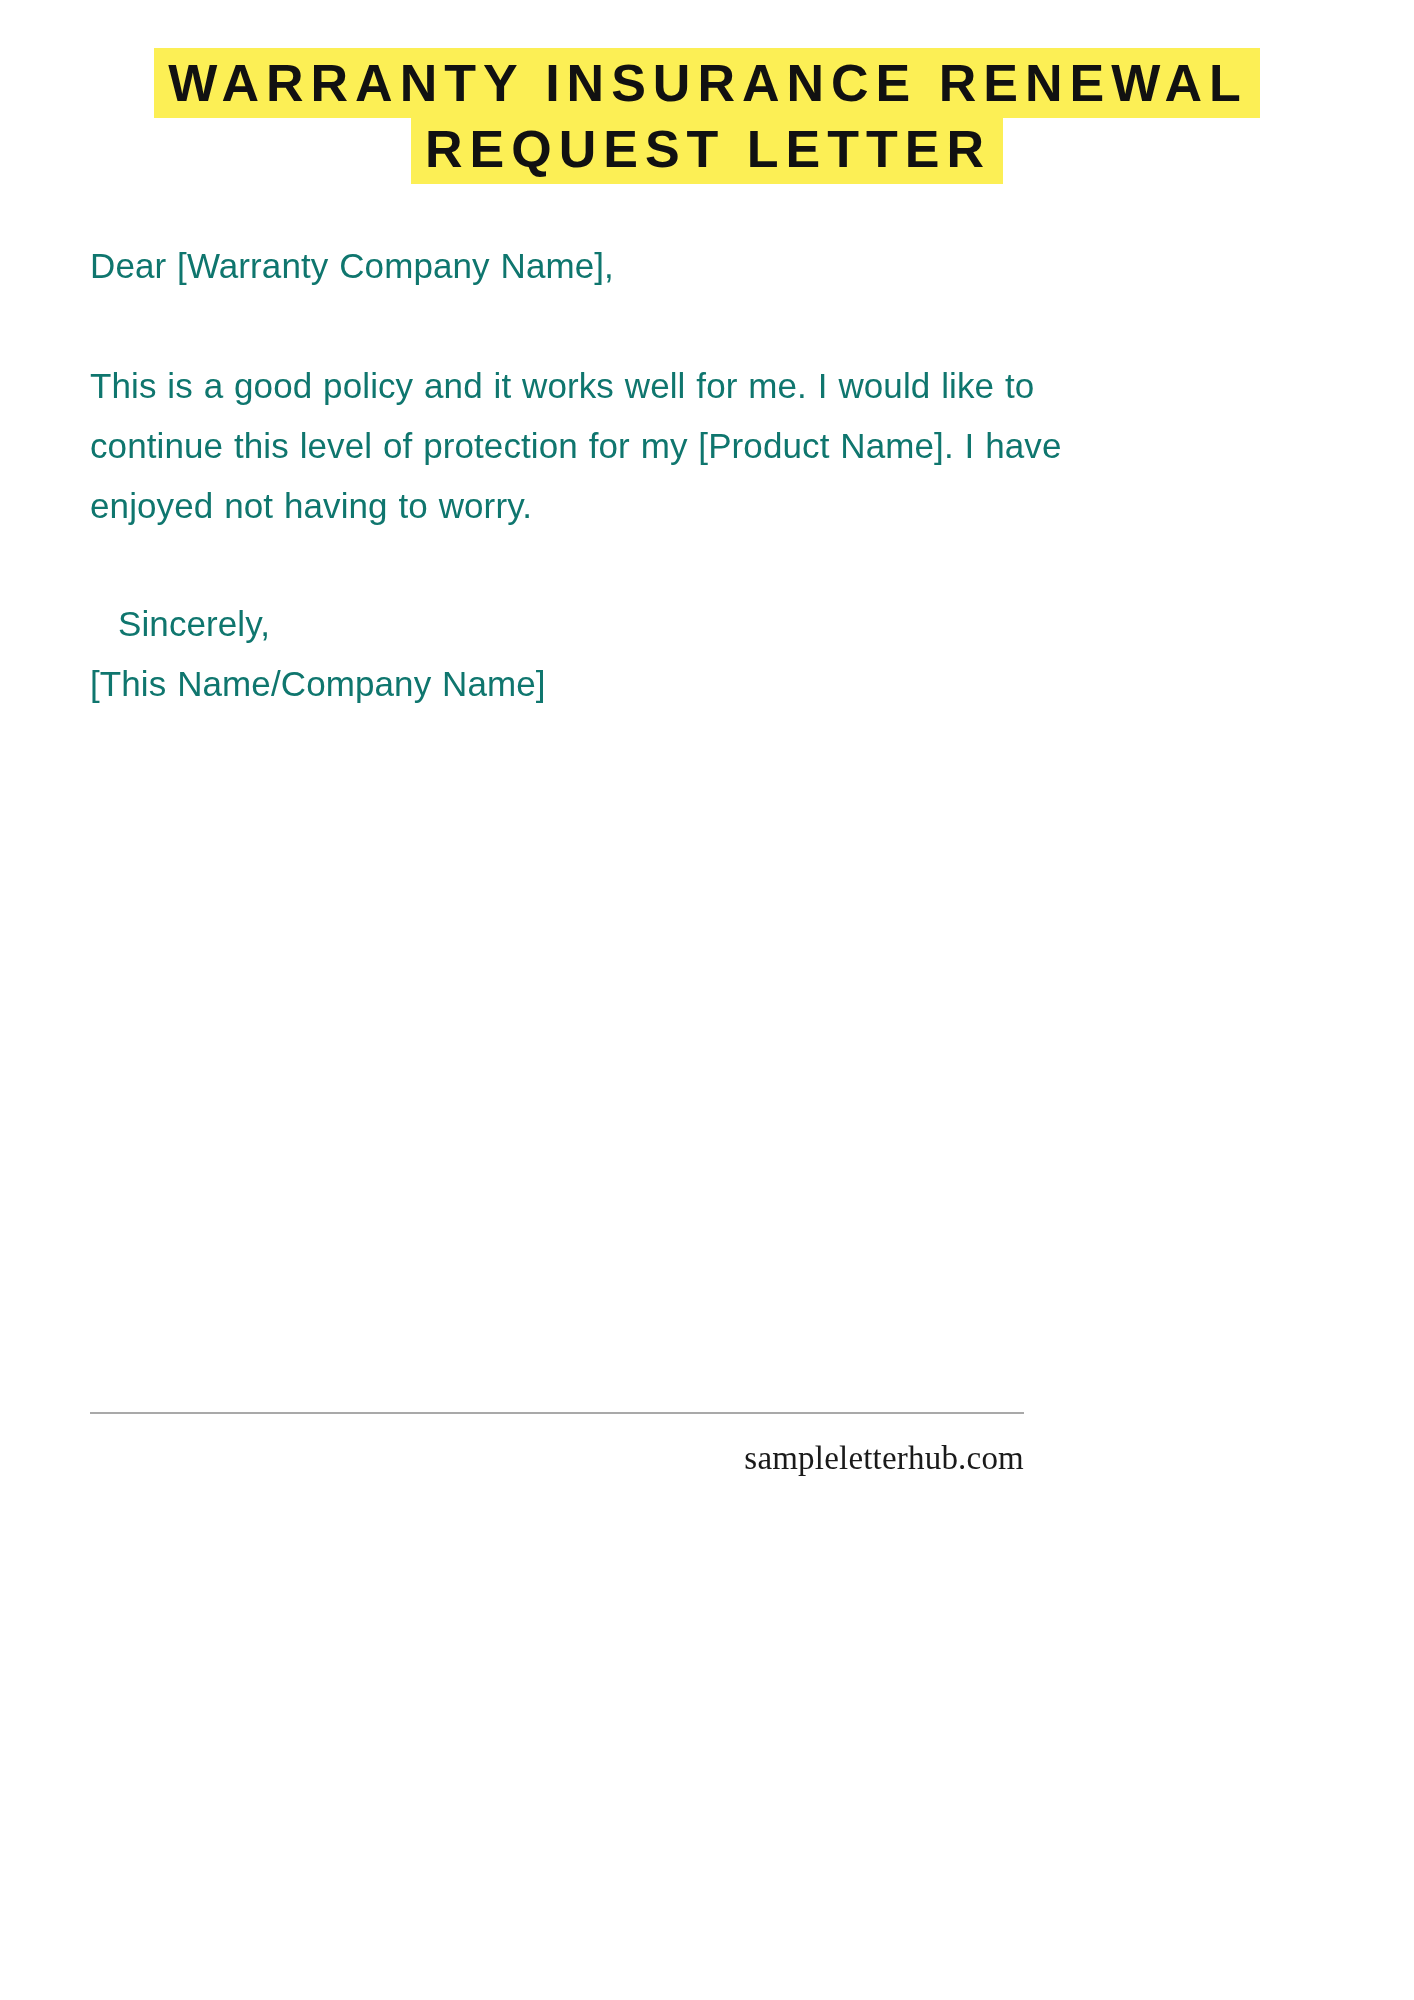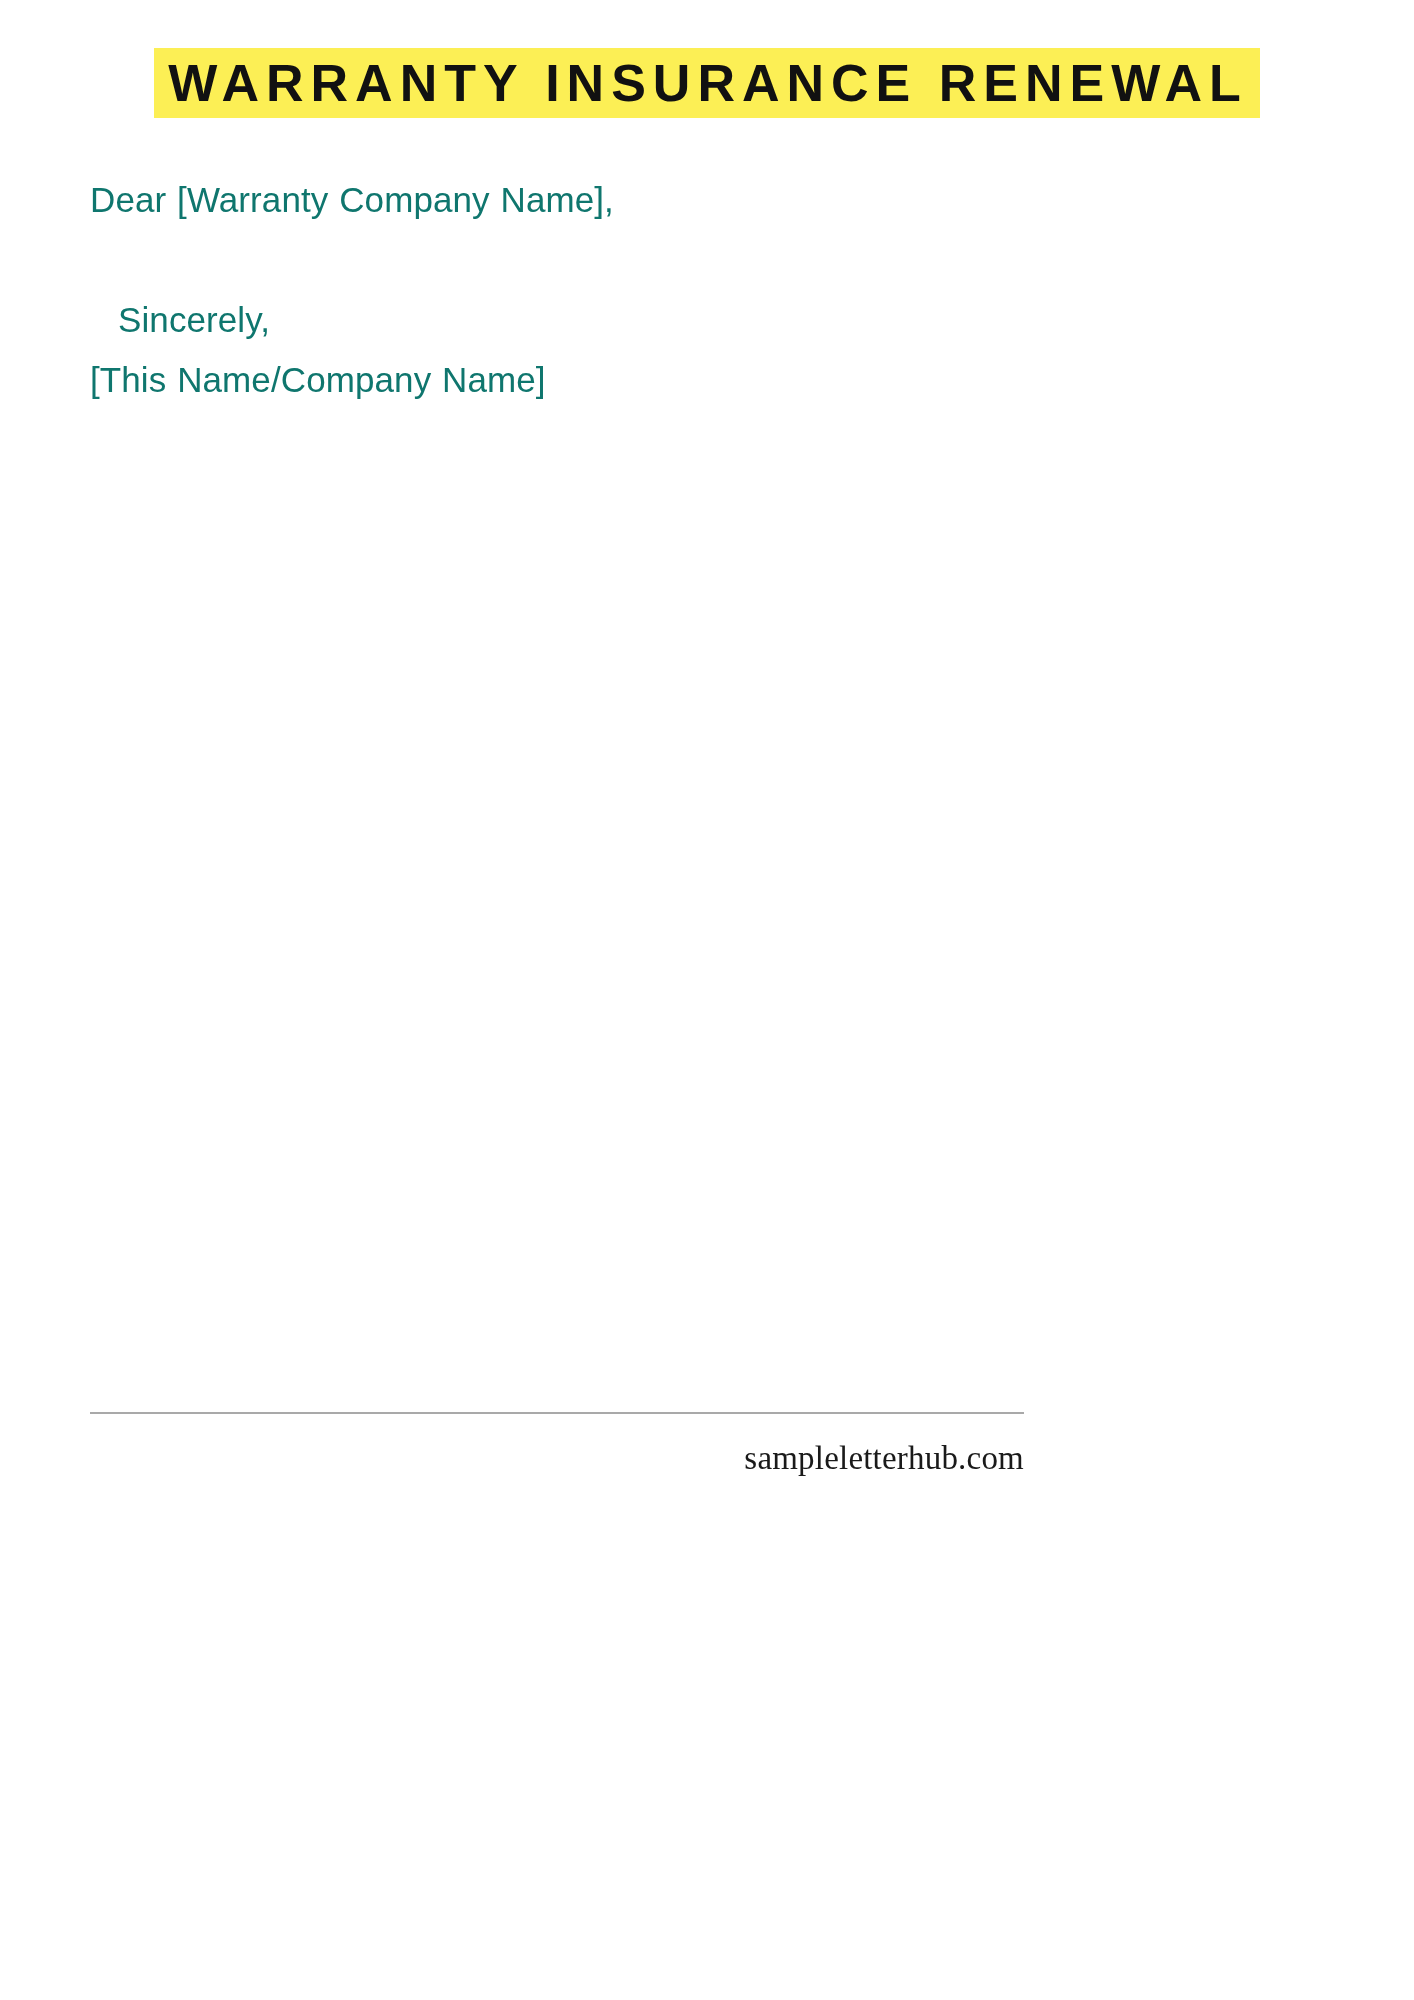--- a/index.html
+++ b/index.html
@@ -94,28 +94,30 @@
     letter-spacing: 0.2px;
   }
 </style>
 </head>
 <body>
 
 <div class="page">
 
   <div class="title-block">
     <h1 class="title-line"><span>Warranty Insurance Renewal</span></h1>
+    <h1 class="title-line"><span>Request Letter</span></h1>
   </div>
 
   <div class="letter-body">
 
     <p class="para salutation">Dear [Warranty Company Name],</p>
 
 
 
+    <p class="para">This is a good policy and it works well for me. I would like to continue this level of protection for my [Product Name]. I have enjoyed not having to worry.</p>
 
     <p class="para tight">Sincerely,</p>
     <p class="para signoff">[This Name/Company Name]</p>
 
   </div>
 
   <div class="footer">
     <div class="footer-rule"></div>
     <div class="footer-site">sampleletterhub.com</div>
   </div>

